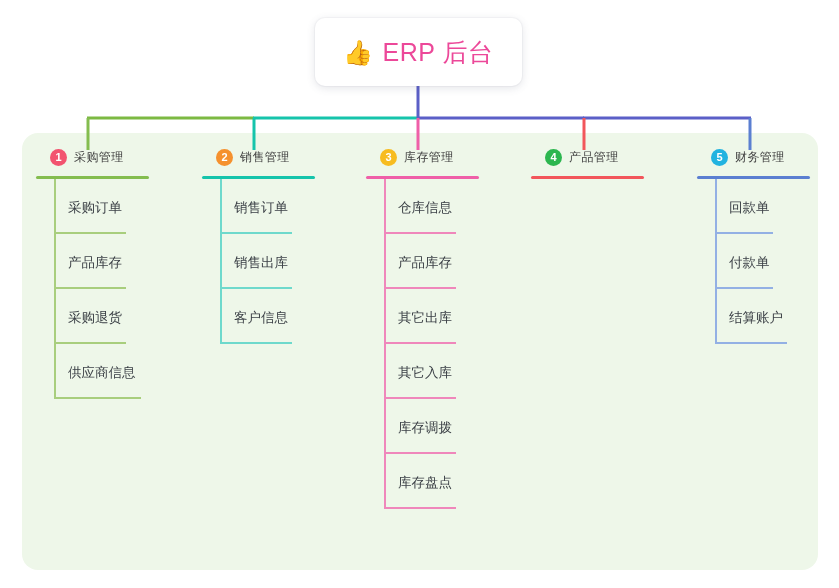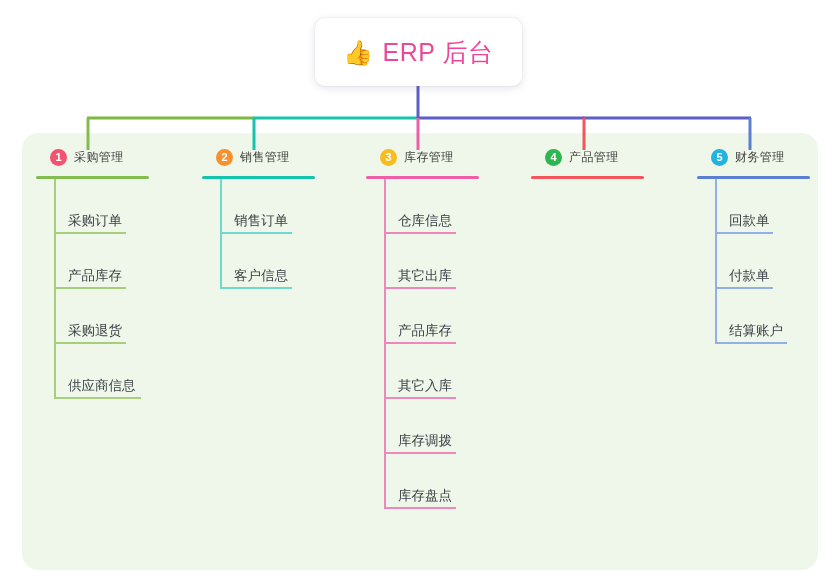--- a/index.html
+++ b/index.html
@@ -120,21 +120,21 @@
     height: 55px;
     box-sizing: border-box;
     display: flex;
     align-items: flex-end;
     padding-left: 14px;
   }
   .item-label {
     font-size: 13.5px;
     color: #3a3f45;
     line-height: 1;
-    padding-bottom: 7px;
+    padding-bottom: 20px;
     white-space: nowrap;
     position: relative;
   }
   .item-rule {
     position: absolute;
     left: 0;
     bottom: 0;
     height: 2px;
   }
 </style>
@@ -196,43 +196,47 @@
           <span class="col-title">销售管理</span>
         </div>
         <div class="head-rule" style="background: rgb(22, 196, 171); width: 113px;"></div>
         <div class="items">
           <div class="spine" style="background: rgb(110, 217, 204);"></div>
           <div class="item">
             <span class="item-label">销售订单</span>
             <div class="item-rule" style="background: rgb(110, 217, 204); width: 72px;"></div>
           </div>
           <div class="item">
+            <span class="item-label">销售出库</span>
+            <div class="item-rule" style="background: rgb(110, 217, 204); width: 72px;"></div>
+          </div>
+          <div class="item">
             <span class="item-label">客户信息</span>
             <div class="item-rule" style="background: rgb(110, 217, 204); width: 72px;"></div>
           </div>
         </div>
       </div>
       <div class="column" style="left: 366px; width: 160px;">
         <div class="col-head">
           <span class="badge" style="background: rgb(247, 188, 32);">3</span>
           <span class="col-title">库存管理</span>
         </div>
         <div class="head-rule" style="background: rgb(239, 95, 168); width: 113px;"></div>
         <div class="items">
           <div class="spine" style="background: rgb(239, 135, 187);"></div>
           <div class="item">
             <span class="item-label">仓库信息</span>
             <div class="item-rule" style="background: rgb(239, 135, 187); width: 72px;"></div>
           </div>
           <div class="item">
+            <span class="item-label">产品库存</span>
+            <div class="item-rule" style="background: rgb(239, 135, 187); width: 72px;"></div>
+          </div>
+          <div class="item">
             <span class="item-label">其它出库</span>
-            <div class="item-rule" style="background: rgb(239, 135, 187); width: 72px;"></div>
-          </div>
-          <div class="item">
-            <span class="item-label">产品库存</span>
             <div class="item-rule" style="background: rgb(239, 135, 187); width: 72px;"></div>
           </div>
           <div class="item">
             <span class="item-label">其它入库</span>
             <div class="item-rule" style="background: rgb(239, 135, 187); width: 72px;"></div>
           </div>
           <div class="item">
             <span class="item-label">库存调拨</span>
             <div class="item-rule" style="background: rgb(239, 135, 187); width: 72px;"></div>
           </div>

